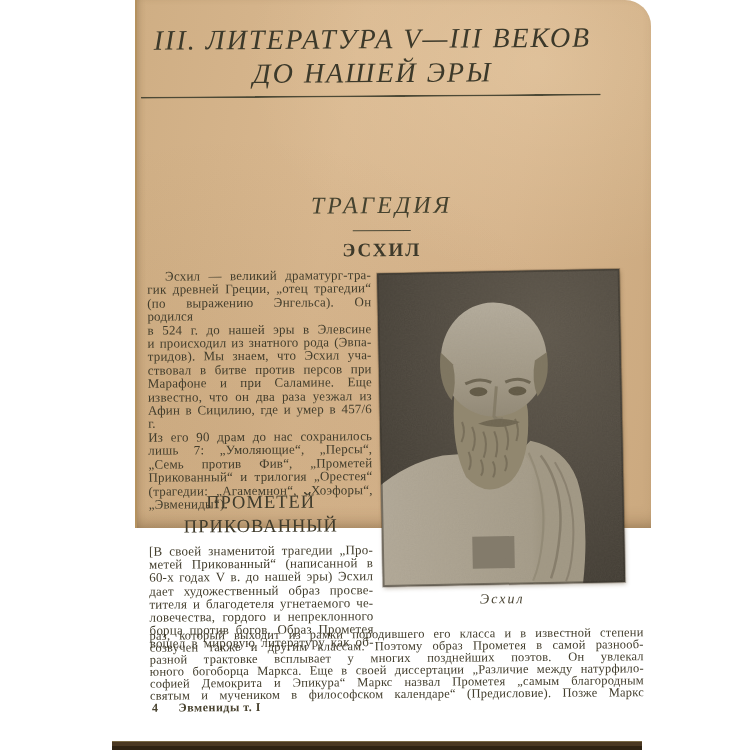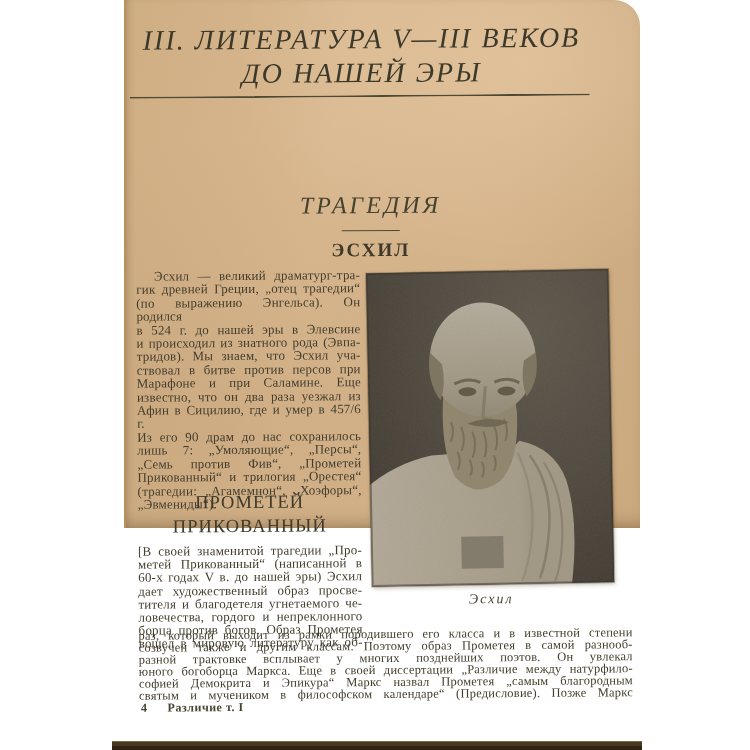--- a/index.html
+++ b/index.html
@@ -3,21 +3,21 @@
 <meta charset="utf-8">
 <style>
   html,body{margin:0;padding:0;}
   body{
     width:750px;height:750px;position:relative;overflow:hidden;
     background:#ffffff;
     font-family:"Liberation Serif", serif;
   }
   
   .page{
-    position:absolute;left:124px;top:0;width:514px;height:528px;
+    position:absolute;left:135px;top:0;width:514px;height:528px;
     background:
       radial-gradient(ellipse 420px 300px at 78% 12%, rgba(255,235,200,0.25), rgba(0,0,0,0) 70%),
       radial-gradient(ellipse 500px 420px at 20% 85%, rgba(120,85,40,0.10), rgba(0,0,0,0) 75%),
       linear-gradient(100deg,#cfae84 0%, #d9b890 38%, #d5b38b 68%, #cba97f 100%);
     border-radius:0 26px 0 0;
     border-left:2px solid #b5925f;
     box-shadow:inset 0 -14px 18px -12px rgba(92,65,30,0.45), inset 4px 0 10px -6px rgba(92,65,30,0.5);
   }
   .page-inner{position:absolute;inset:0;transform:rotate(-0.4deg);color:#3f3b2b;}
   .bottom-edge{
@@ -200,18 +200,18 @@
         <rect x="90" y="265" width="42" height="32" fill="#7d7566" opacity="0.9"></rect>
 
         <rect x="0" y="0" width="242" height="313" fill="none" stroke="#2e2a22" stroke-width="3" opacity="0.5"></rect>
         <rect x="0" y="0" width="242" height="313" filter="url(#noise)"></rect>
       </svg>
     </div>
     <div class="caption">Эсхил</div>
 
     <div class="footer">
       <span>4</span>
-      <span>Различие т. I</span>
+      <span>Эвмениды т. I</span>
     </div>
 
   </div>
 </div>
 <div class="bottom-edge"></div>
 
 </body></html>

